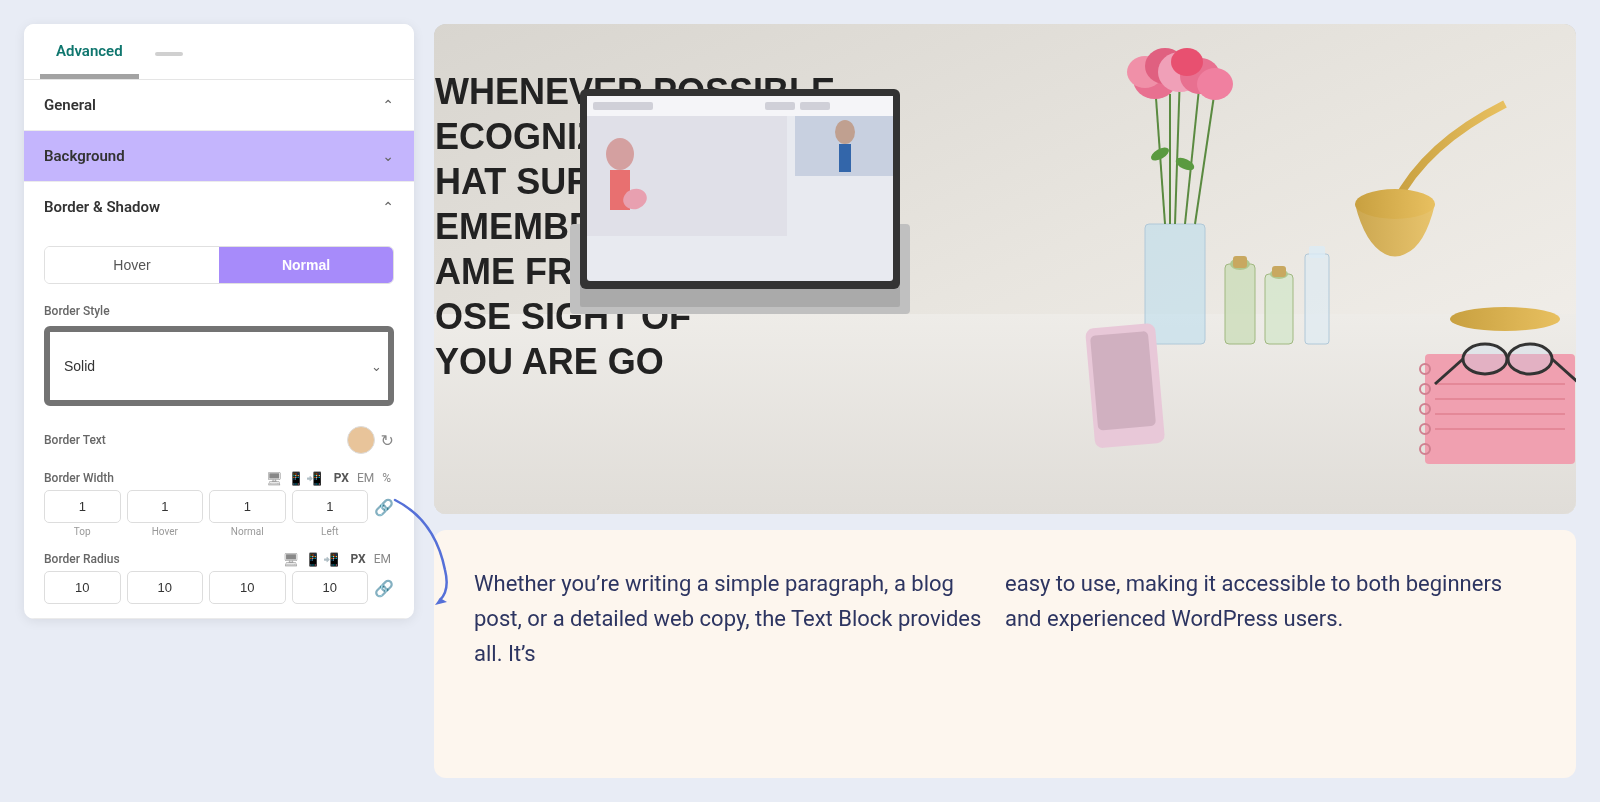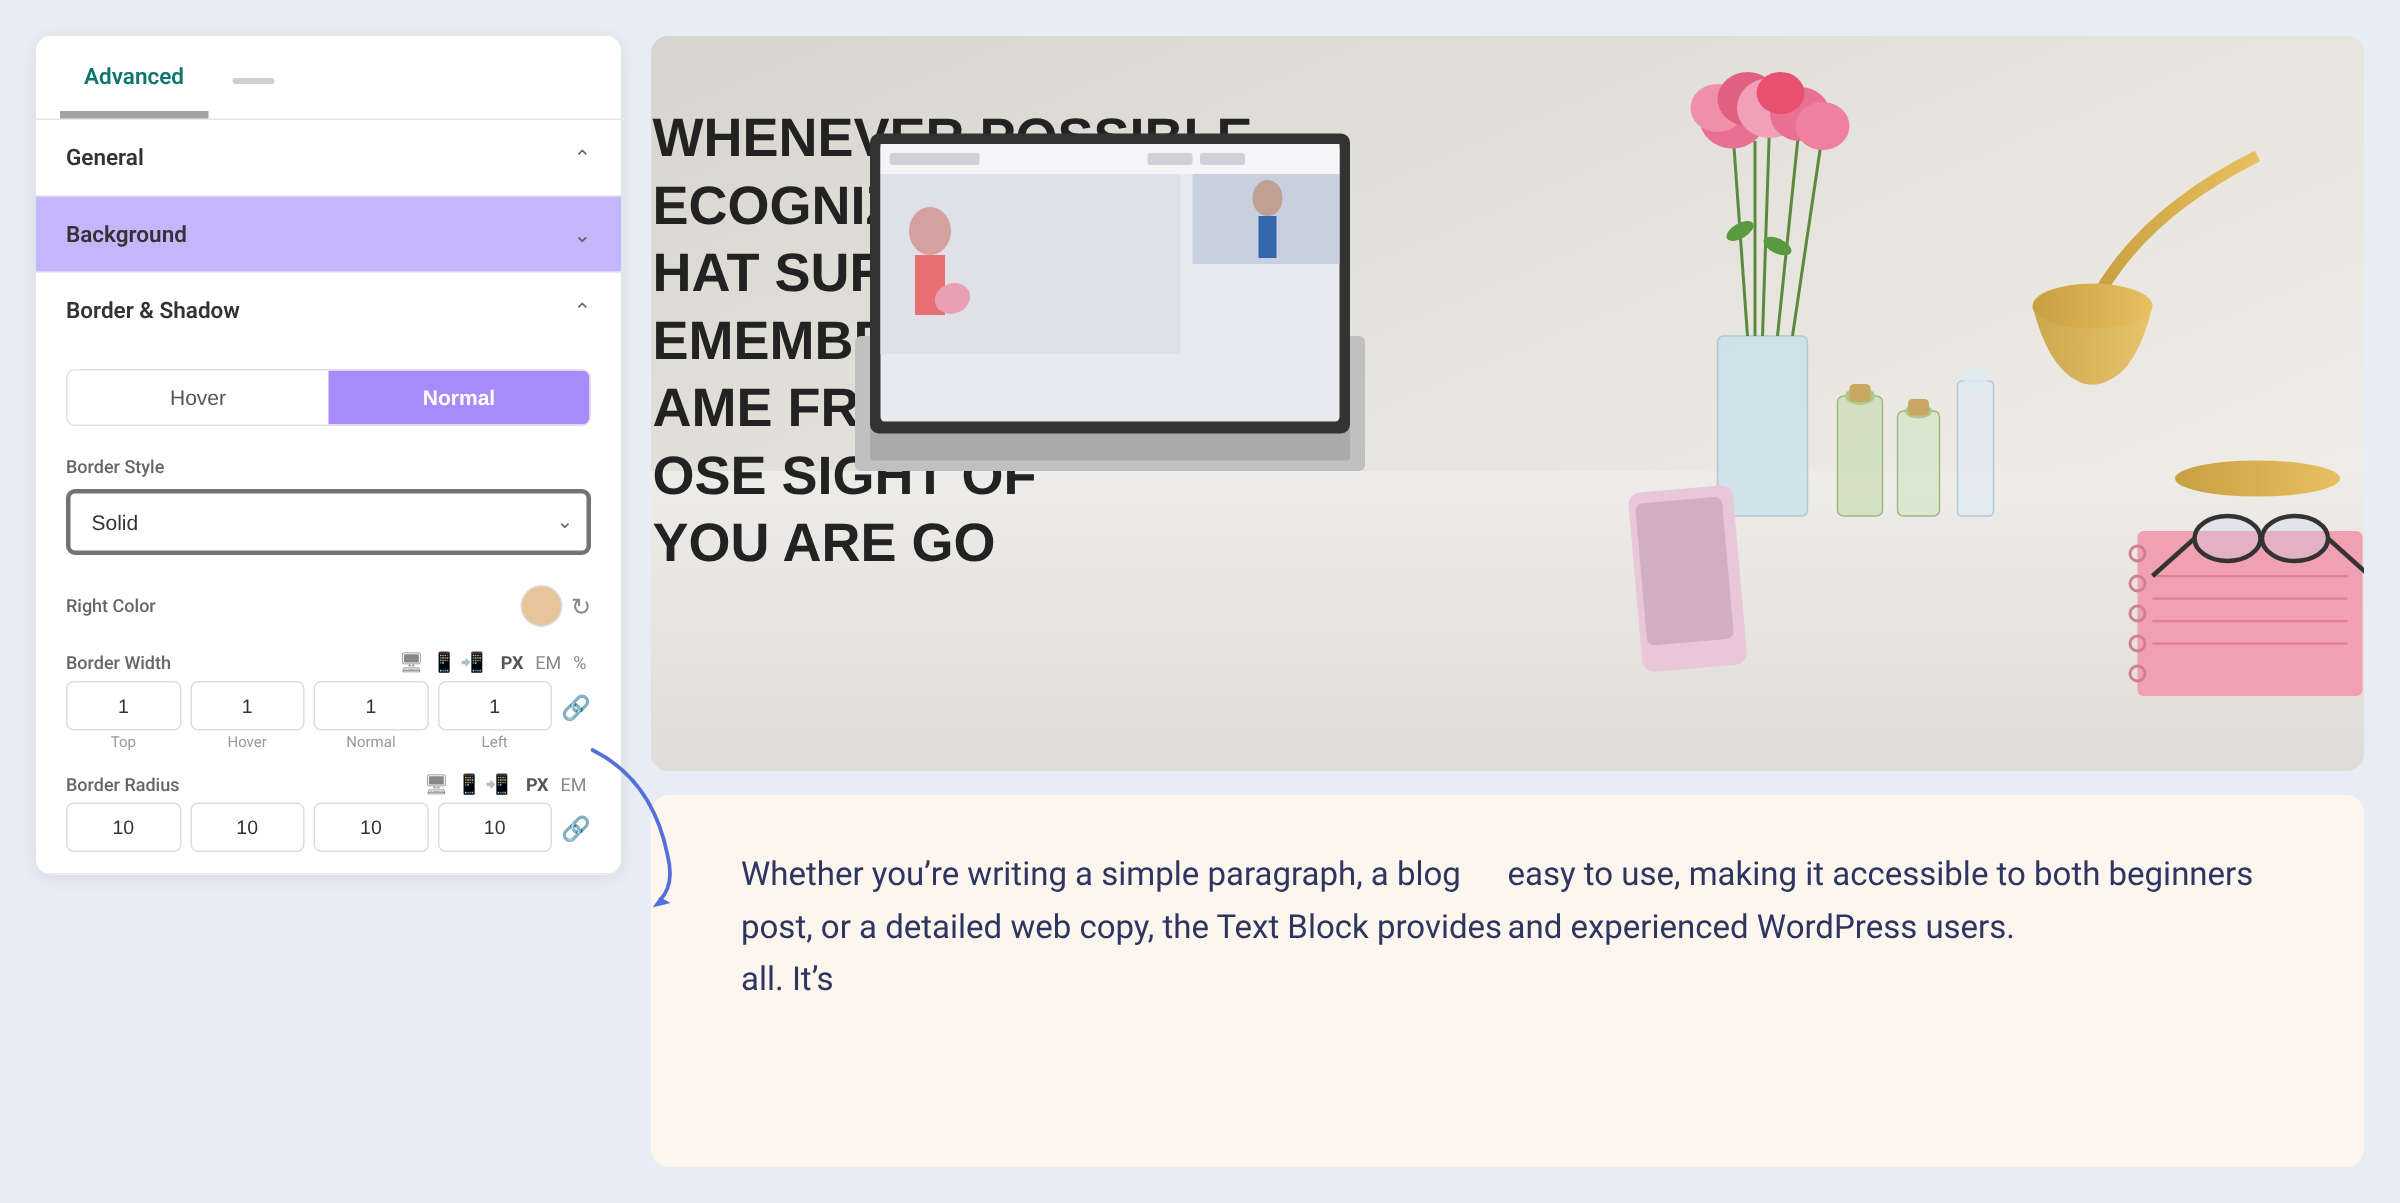--- a/index.html
+++ b/index.html
@@ -144,22 +144,22 @@
     }
 
     .select-wrapper {
       position: relative;
       display: flex;
       align-items: center;
     }
 
     .select-box {
       width: 100%;
-      padding: 11px 14px;
-      border: 3px solid #737373;
+      padding: 26px 14px;
+      border: 6px solid #737373;
       border-radius: 6px;
       font-size: 14px;
       color: #333;
       background: #fff;
       appearance: none;
       cursor: pointer;
     }
 
     .select-chevron {
       position: absolute;
@@ -271,21 +271,21 @@
       overflow: hidden;
       background: #c8c8c8;
       position: relative;
       height: 490px;
     }
 
     
     .text-panel {
       background: #fdf6ee;
       border-radius: 12px;
-      padding: 36px 60px;
+      padding: 36px 40px;
       flex: 1;
       display: flex;
       align-items: flex-start;
     }
 
     .text-col {
       flex: 1;
     }
 
     .text-col p {
@@ -356,21 +356,21 @@
             <option>None</option>
             <option>Dashed</option>
             <option>Dotted</option>
             <option>Double</option>
           </select>
           <span class="select-chevron">⌄</span>
         </div>
       </div>
 
       <div class="border-color-row">
-        <span class="field-label" style="margin:0">Right Color</span>
+        <span class="field-label" style="margin:0">Border Text</span>
         <div class="color-swatch-wrapper">
           <div class="color-swatch" style="background:#e8c49a"></div>
           <span class="refresh-icon">↻</span>
         </div>
       </div>
 
       <div class="border-width-section">
         <div style="display:flex; justify-content:space-between; align-items:center; margin-bottom:4px;">
           <span class="field-label" style="margin:0">Border Width</span>
           <div style="display:flex; gap:2px; align-items:center;">

